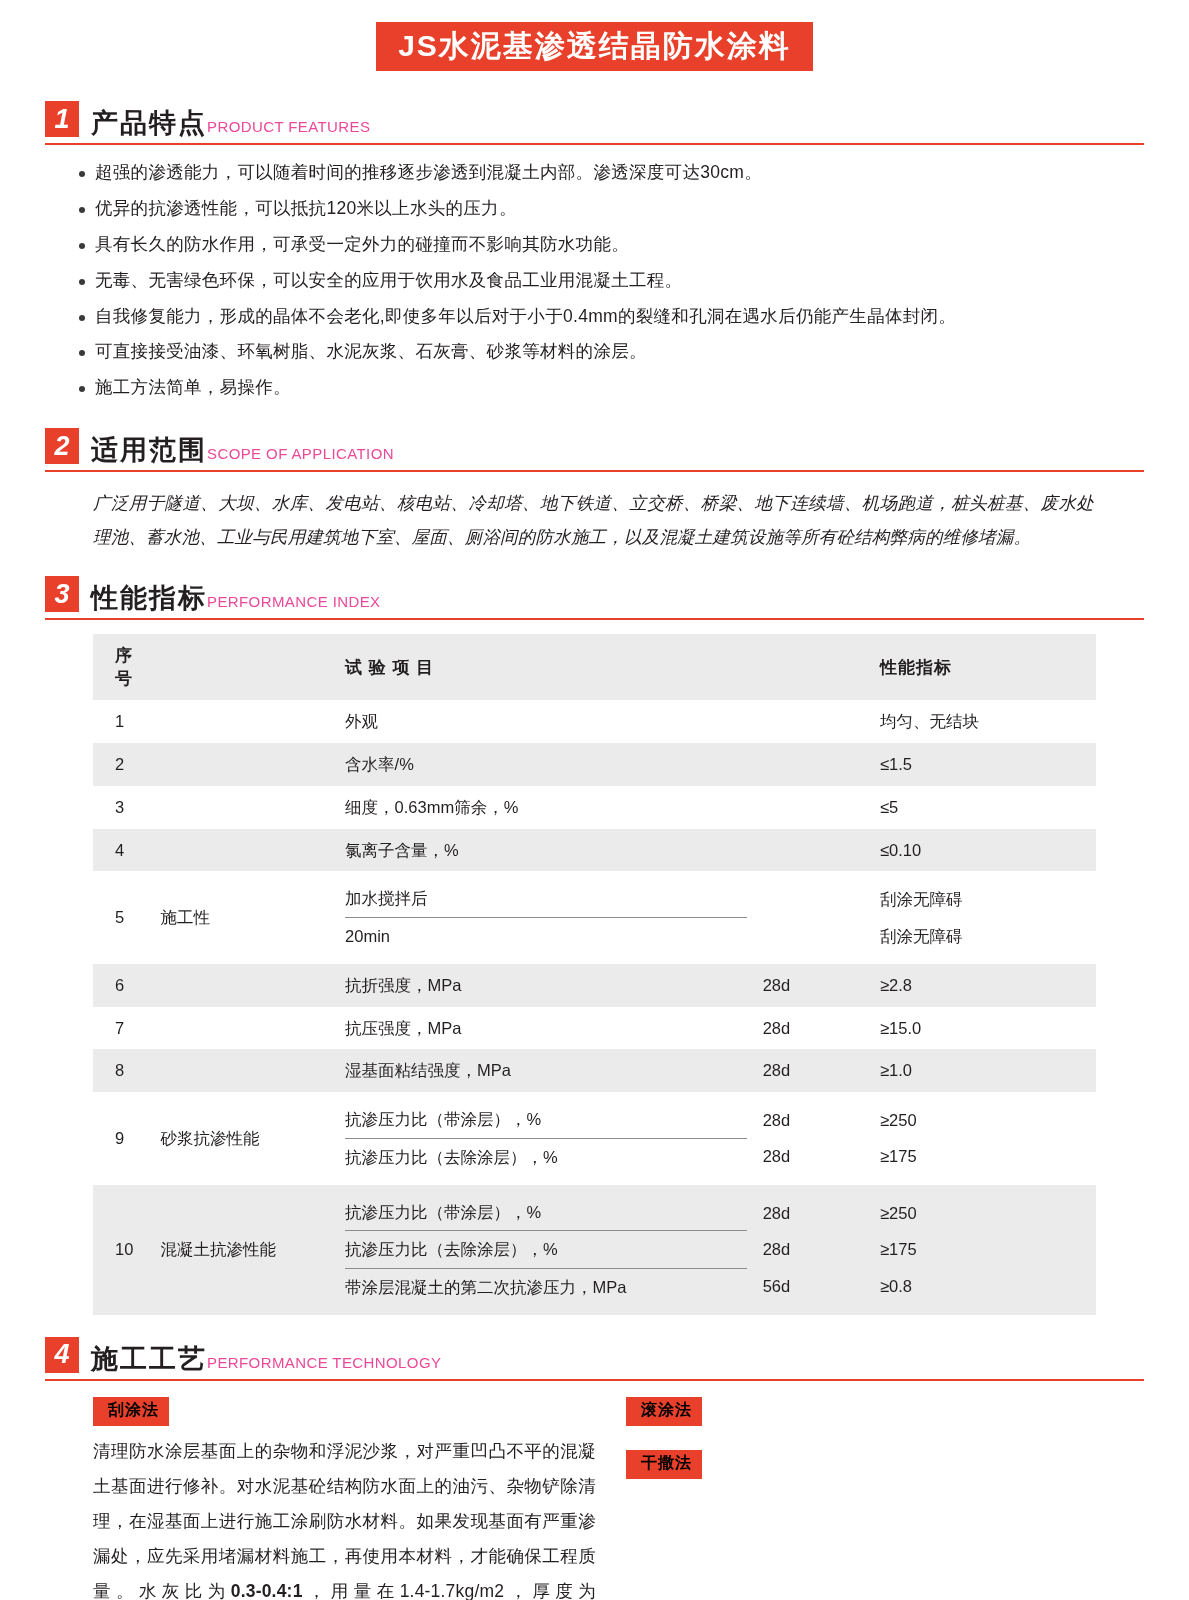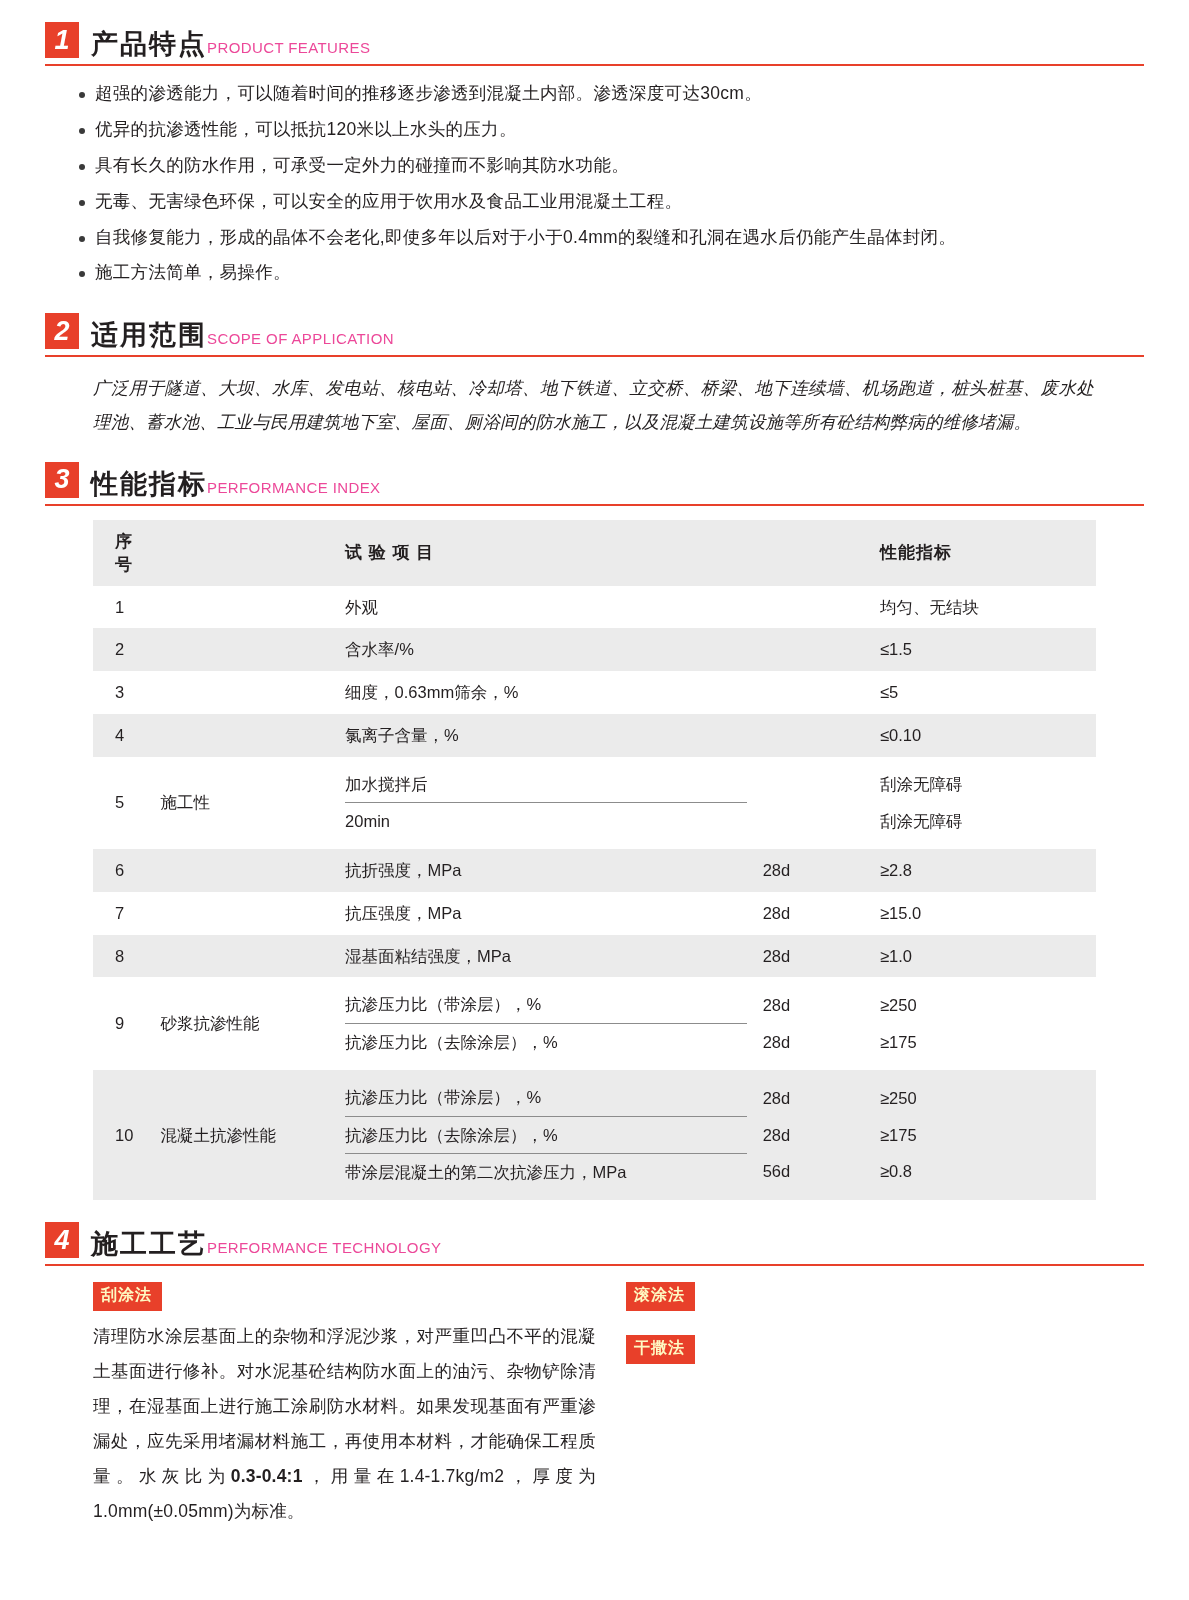--- a/index.html
+++ b/index.html
@@ -150,55 +150,59 @@
   .tech-cols {
     display: flex;
     padding: 6px 48px 0 48px;
     gap: 30px;
   }
   .tech-col { flex: 1 1 0; }
   .tech-col.right { flex: 0 0 470px; }
   .tag {
     display: inline-block;
     background: #e8402a;
-    color: #fef9c3;
+    color: #000000;
     font-size: 16px;
     font-weight: bold;
-    padding: 3px 10px 5px 8px;
+    padding: 3px 10px 5px 15px;
     letter-spacing: 1px;
     margin-bottom: 8px;
   }
   .tech-text {
     font-size: 17.5px;
     line-height: 2.0;
     text-align: justify;
     letter-spacing: 0.2px;
   }
   .tech-text b { font-weight: bold; }
   .spacer-tag { margin-top: 16px; }
 </style>
 </head>
 <body>
 
 <div class="page">
 
+  <div class="title-bar">
+    <span class="title-text">JS水泥基渗透结晶防水涂料</span>
+  </div>
 
   <div class="section-head">
     <div class="num">1</div>
     <div class="cn">产品特点</div>
     <div class="en">PRODUCT FEATURES</div>
   </div>
   <div class="rule"></div>
 
   <ul class="features">
     <li>超强的渗透能力，可以随着时间的推移逐步渗透到混凝土内部。渗透深度可达30cm。</li>
     <li>优异的抗渗透性能，可以抵抗120米以上水头的压力。</li>
     <li>具有长久的防水作用，可承受一定外力的碰撞而不影响其防水功能。</li>
     <li>无毒、无害绿色环保，可以安全的应用于饮用水及食品工业用混凝土工程。</li>
     <li>自我修复能力，形成的晶体不会老化,即使多年以后对于小于0.4mm的裂缝和孔洞在遇水后仍能产生晶体封闭。</li>
+    <li>可直接接受油漆、环氧树脂、水泥灰浆、石灰膏、砂浆等材料的涂层。</li>
     <li>施工方法简单，易操作。</li>
   </ul>
 
   <div class="section-head">
     <div class="num">2</div>
     <div class="cn">适用范围</div>
     <div class="en">SCOPE OF APPLICATION</div>
   </div>
   <div class="rule"></div>
   <div class="para">广泛用于隧道、大坝、水库、发电站、核电站、冷却塔、地下铁道、立交桥、桥梁、地下连续墙、机场跑道，桩头桩基、废水处理池、蓄水池、工业与民用建筑地下室、屋面、厕浴间的防水施工，以及混凝土建筑设施等所有砼结构弊病的维修堵漏。</div>

